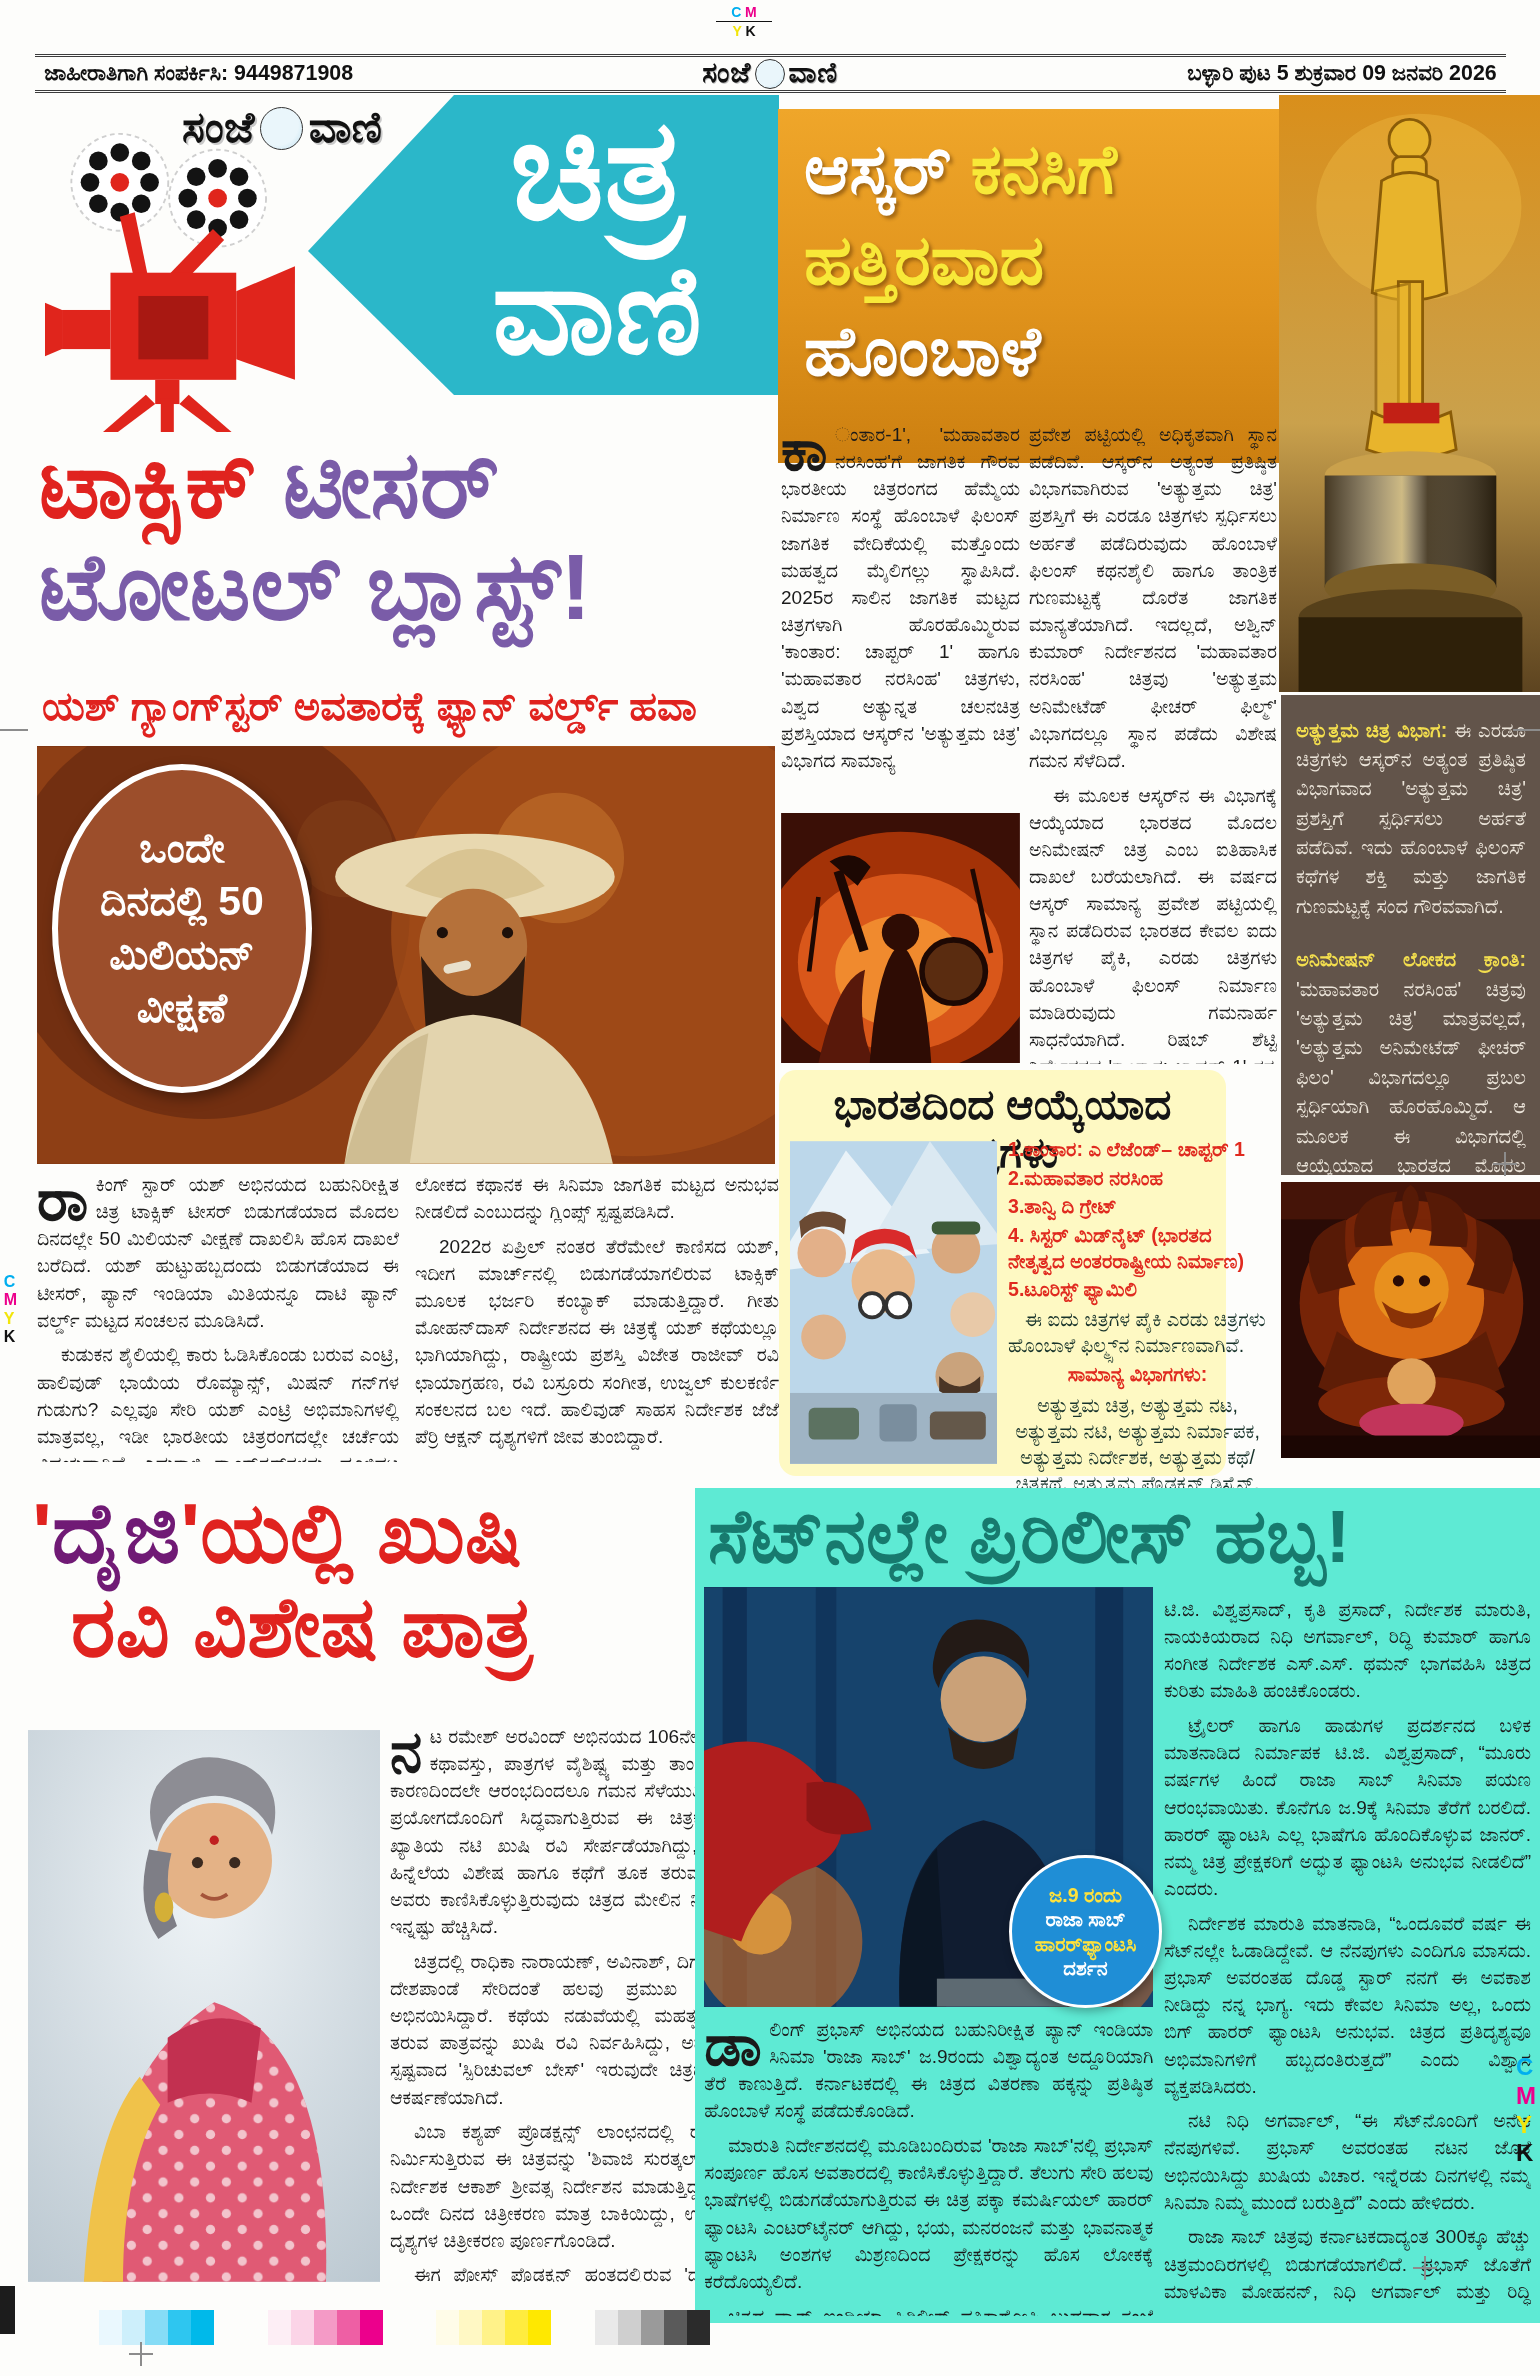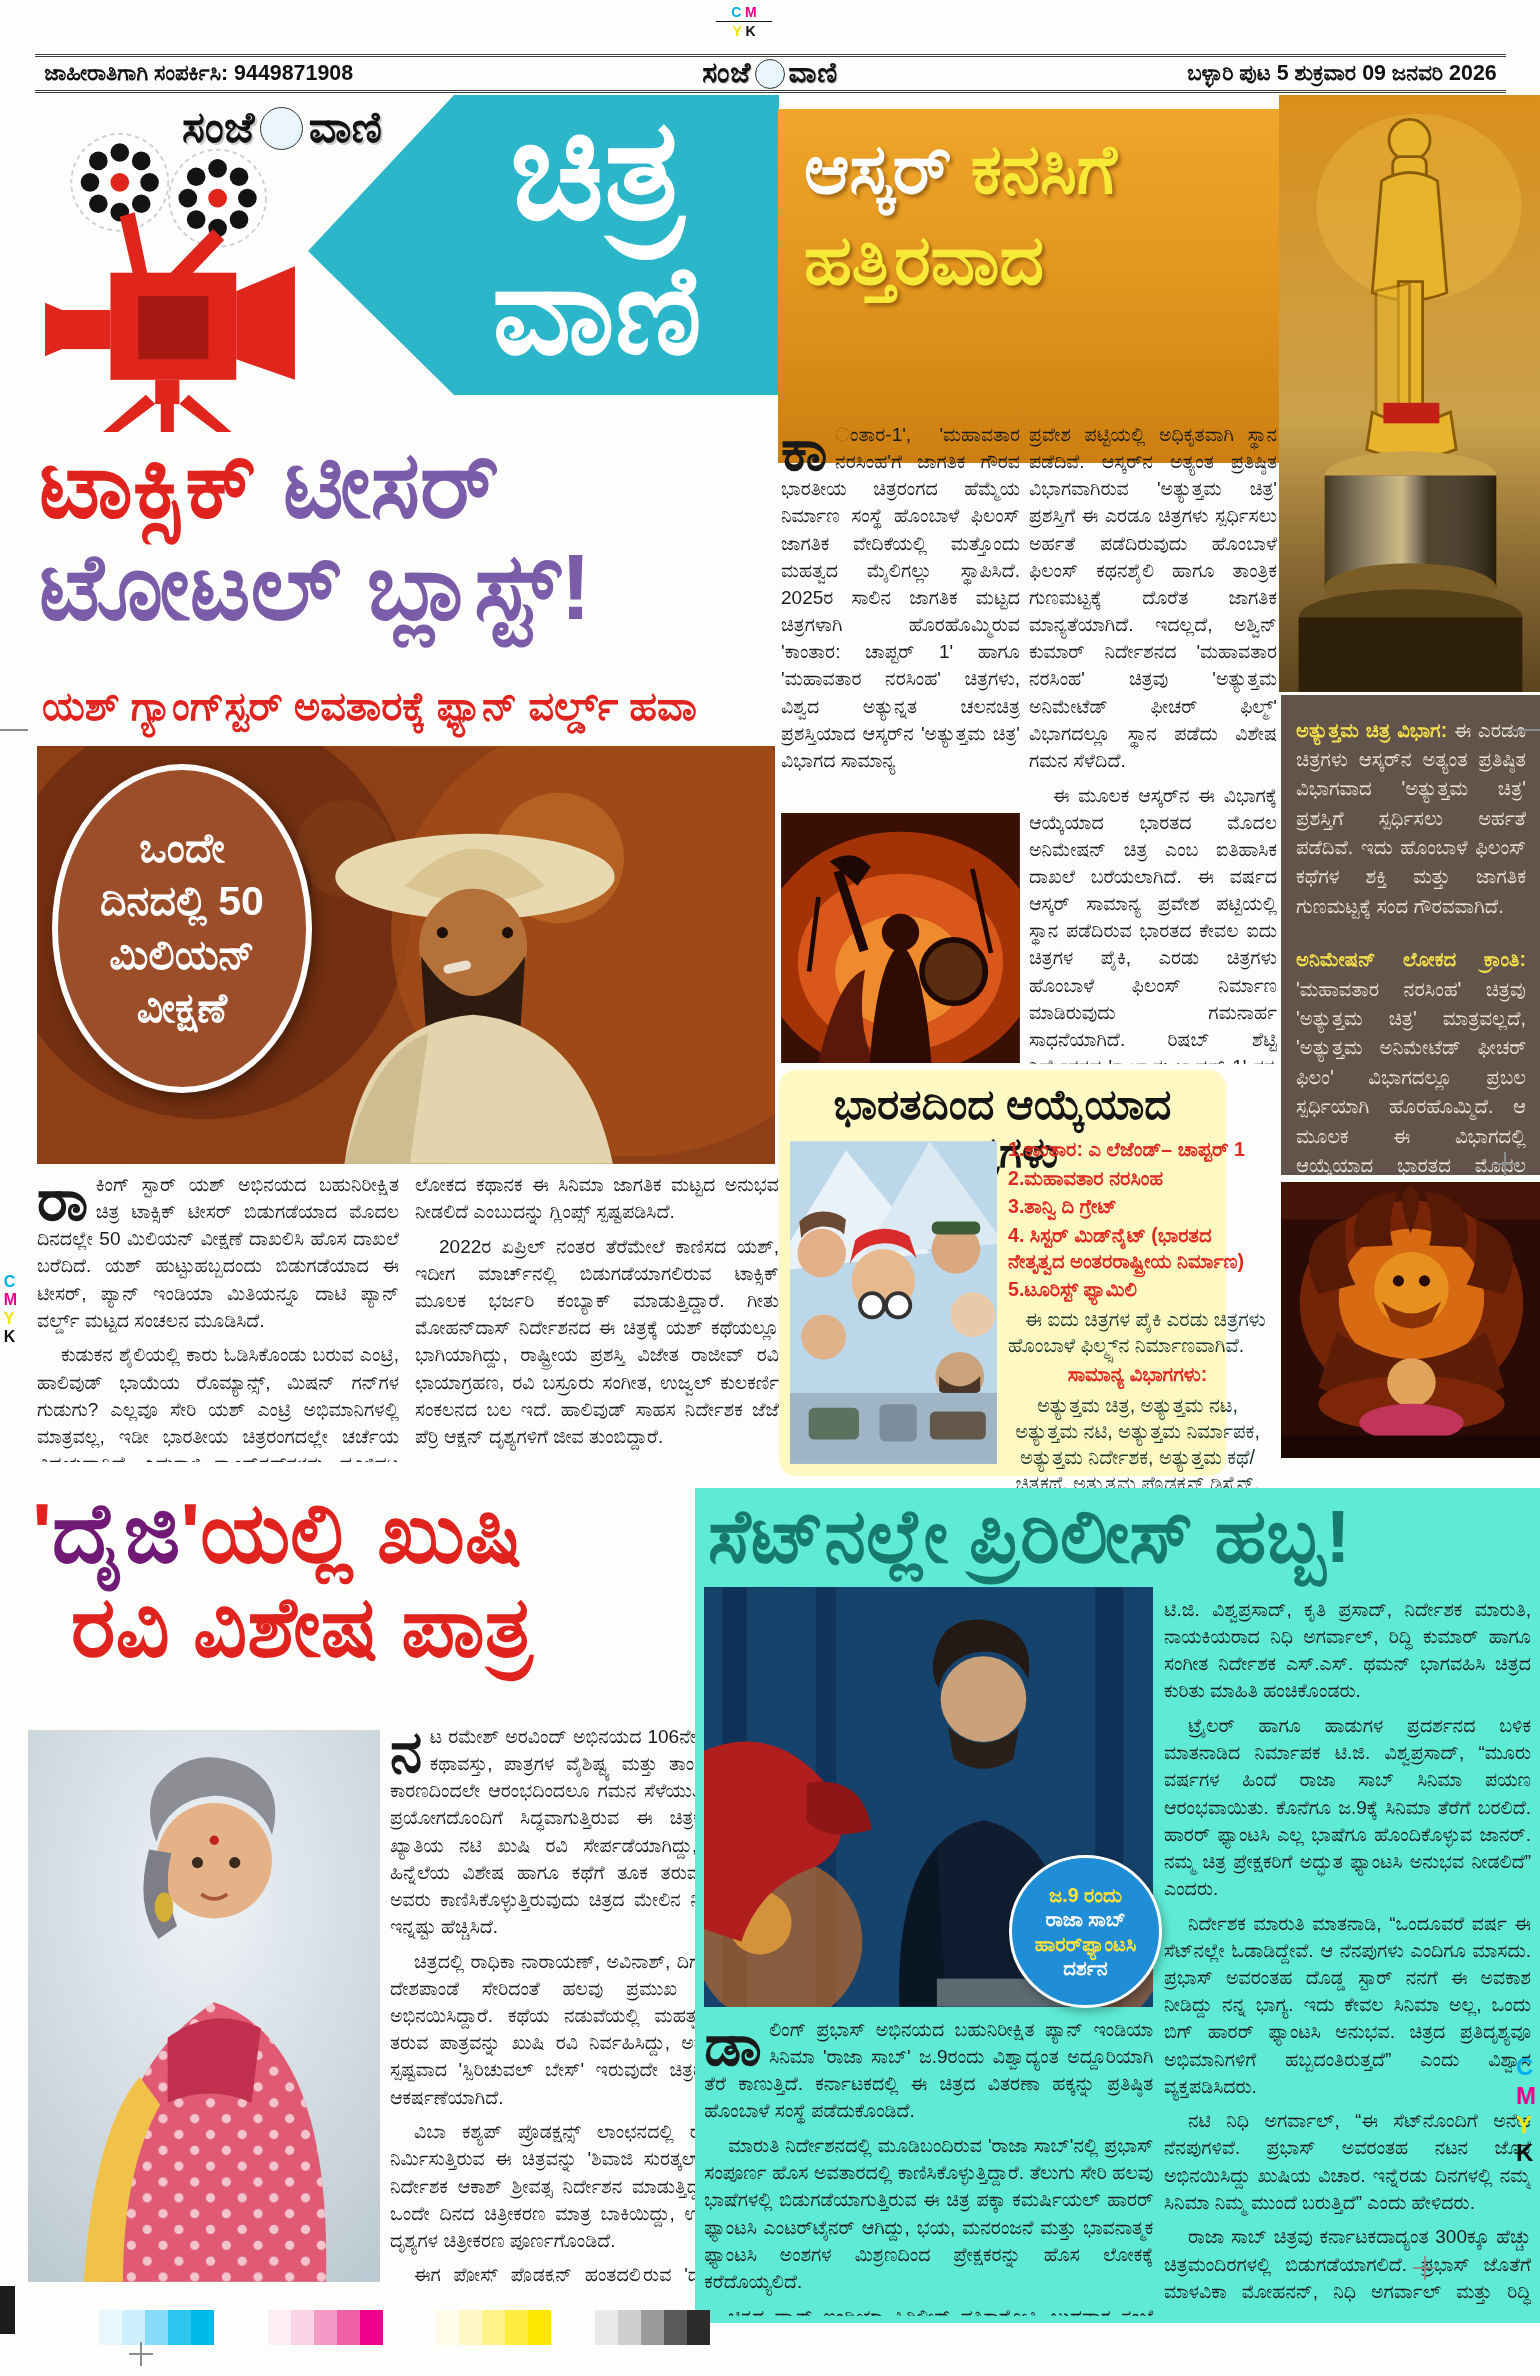--- a/index.html
+++ b/index.html
@@ -184,20 +184,21 @@
     <div class="beam-text">
       <div class="l1">ಚಿತ್ರ</div>
       <div class="l2">ವಾಣಿ</div>
     </div>
   </div>
 
   <div class="abs oscar-banner">
     <div class="oscar-head">
       <span class="ow">ಆಸ್ಕರ್</span><span class="oy"> ಕನಸಿಗೆ</span><br>
       <span class="oy">ಹತ್ತಿರವಾದ</span><br>
+      <span class="ow">ಹೊಂಬಾಳೆ</span>
     </div>
   </div>
   <div class="abs statue-wrap">
     <svg width="262" height="597" viewBox="0 0 281 640">
       <ellipse cx="150" cy="120" rx="110" ry="100" fill="#f3c24a" opacity=".35"></ellipse>
       <g fill="#e8b42c" stroke="#8a5c08" stroke-width="3">
         <circle cx="140" cy="48" r="22"></circle>
         <rect x="122" y="66" width="36" height="30" rx="8"></rect>
         <path d="M110,92 q30,-18 60,0 l10,120 q-40,16 -80,0 z"></path>
         <rect x="128" y="200" width="26" height="150"></rect>

